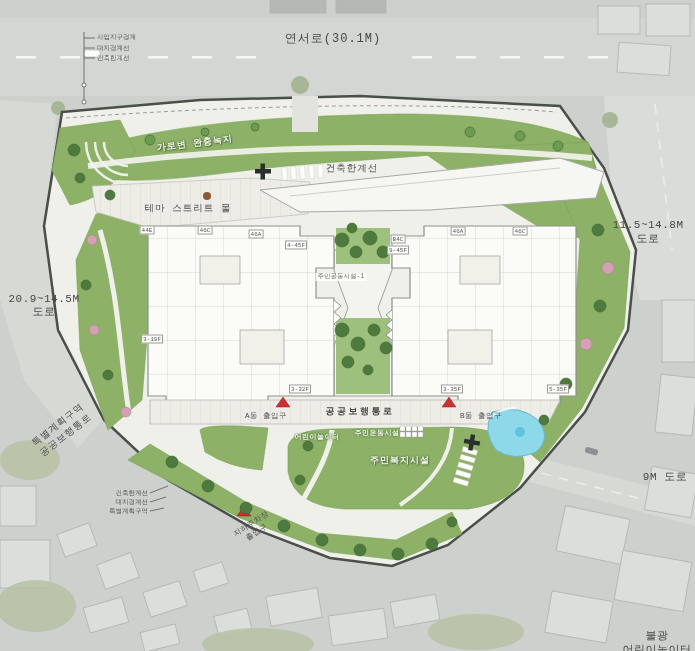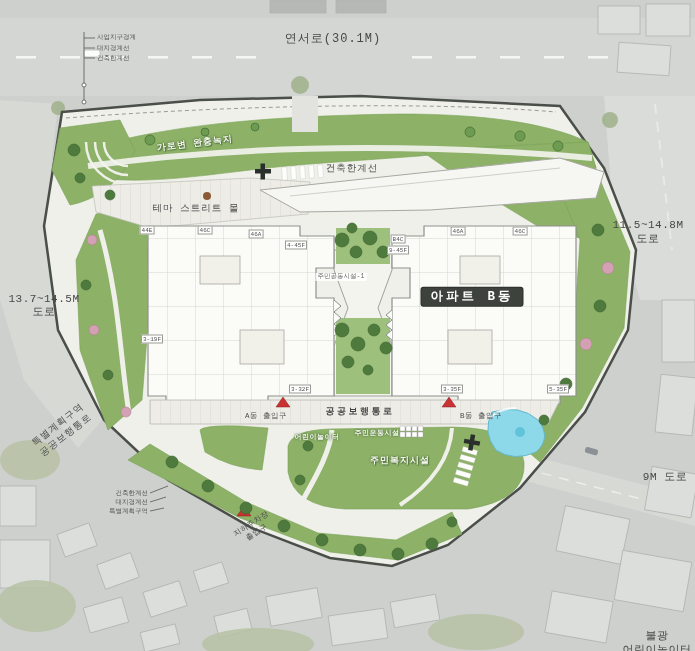--- a/index.html
+++ b/index.html
@@ -258,24 +258,23 @@
   </g>
 </svg>
 
 <div class="label road-lbl" style="left:333px;top:40px;">연서로(30.1M)</div>
 
 <div class="legend-line legend-top" style="left:97px;top:37px;">사업지구경계</div>
 <div class="legend-line legend-top" style="left:97px;top:47.5px;">대지경계선</div>
 <div class="legend-line legend-top" style="left:97px;top:58px;">건축한계선</div>
 
 <div class="label green-lbl rot" style="left:195px;top:144px;transform:translate(-50%,-50%) rotate(-7deg);">가로변 완충녹지</div>
-<div class="label map-lbl" style="left:196px;top:209px;text-align:center;">테마 스트리트 몰</div>
+<div class="label map-lbl" style="left:188px;top:209px;text-align:center;">테마 스트리트 몰</div>
 <div class="label map-lbl" style="left:352px;top:169px;">건축한계선</div>
 
-<div class="label chip" style="left:472px;top:297px;">아파트 B동</div>
 <div class="facility-lbl" style="left:341px;top:277px;">주민공동시설-1</div>
 
 <div class="label walkway-lbl" style="left:360px;top:412px;">공공보행통로</div>
 <div class="label tiny-lbl" style="left:266px;top:416px;">A동 출입구</div>
 <div class="label tiny-lbl" style="left:472px;top:416px;margin-left:9px;">B동 출입구</div>
 
 <div class="label green-lbl" style="left:400px;top:461px;">주민복지시설</div>
 <div class="label green-lbl-sm" style="left:317px;top:437px;">어린이놀이터</div>
 <div class="label green-lbl-sm" style="left:377px;top:433px;">주민운동시설</div>
 
@@ -286,21 +285,21 @@
 <div class="label tiny-lbl two-line rot" style="left:254px;top:528px;transform:translate(-50%,-50%) rotate(-33deg);line-height:10px;">
   <div>지하주차장</div>
   <div>출입구</div>
 </div>
 
 <div class="legend-line legend-bottom" style="left:148px;top:493px;">건축한계선</div>
 <div class="legend-line legend-bottom" style="left:148px;top:502px;">대지경계선</div>
 <div class="legend-line legend-bottom" style="left:148px;top:511px;">특별계획구역</div>
 
 <div class="label road-lbl-sm two-line" style="left:44px;top:306px;line-height:13px;">
-  <div>13.7~14.5M</div>
+  <div>20.9~14.5M</div>
   <div>도로</div>
 </div>
 <div class="label road-lbl-sm two-line" style="left:648px;top:232px;line-height:14px;">
   <div>11.5~14.8M</div>
   <div>도로</div>
 </div>
 <div class="label road-lbl-sm" style="left:617px;top:477px;margin-left:48px;">9M 도로</div>
 <div class="label road-lbl-sm two-line" style="left:649px;top:643px;line-height:14px;margin-left:8px;">
   <div>불광</div>
   <div>어린이놀이터</div>

